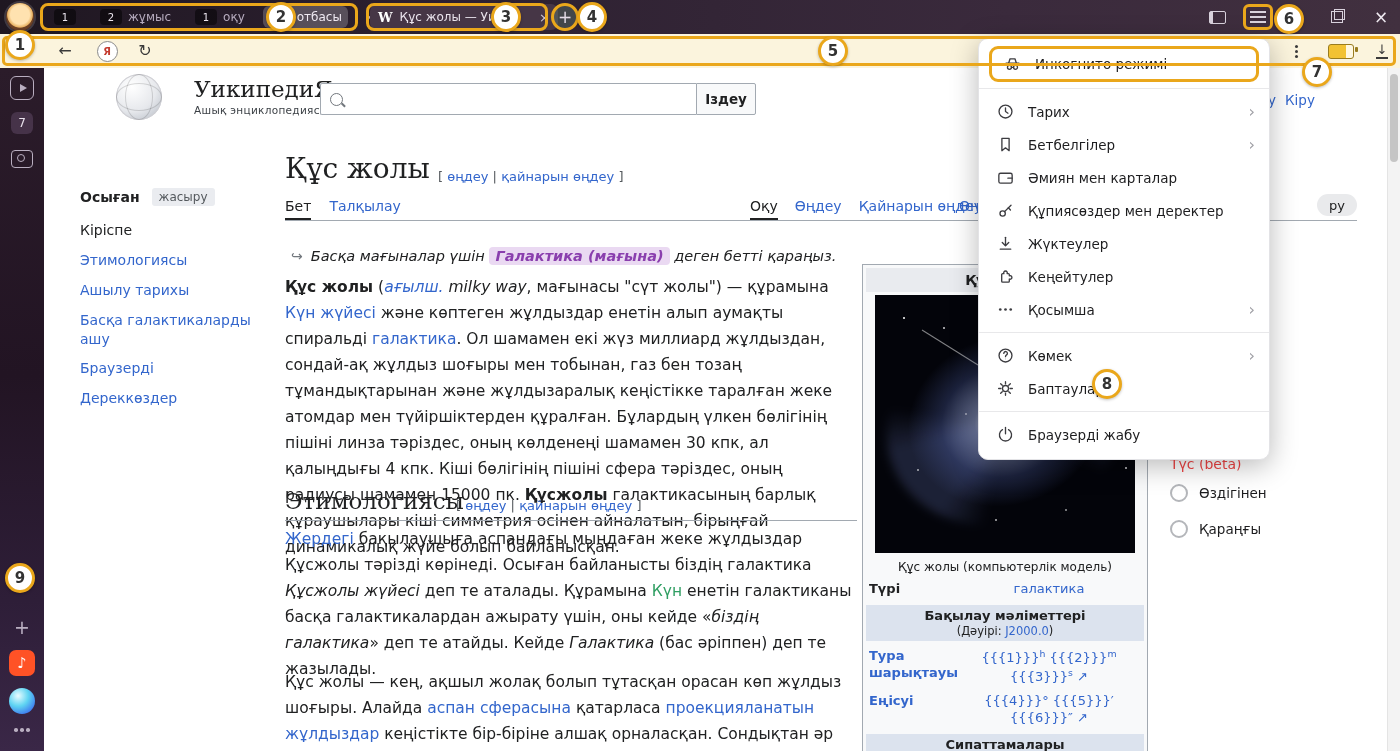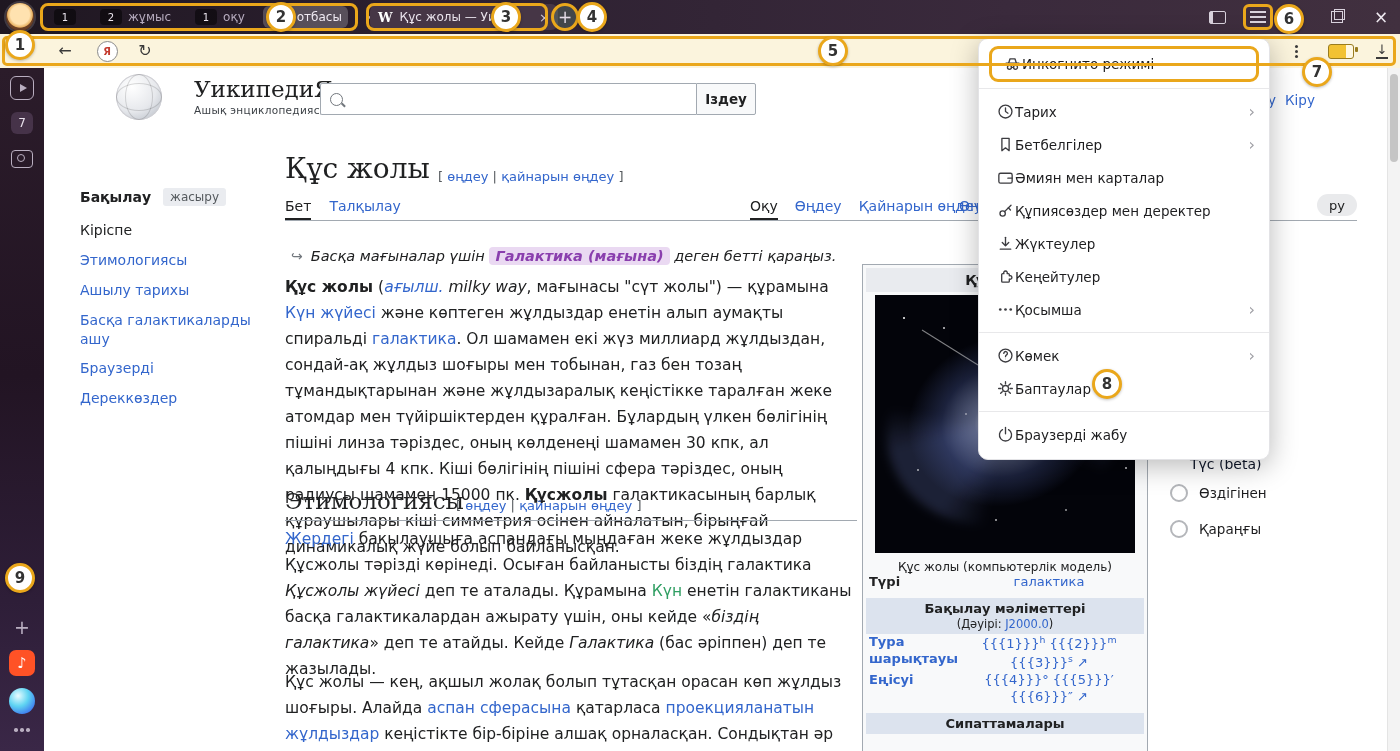--- a/index.html
+++ b/index.html
@@ -140,45 +140,45 @@
   .gal-core{position:absolute;left:12%;top:16%;width:76%;height:66%;border-radius:50%;
     background:radial-gradient(ellipse at 50% 50%,rgba(238,242,255,.95) 0 6%,rgba(172,187,240,.55) 22%,rgba(92,112,192,.28) 46%,transparent 70%);
     transform:rotate(-18deg);}
   .gal-stars{position:absolute;left:28px;top:22px;width:2px;height:2px;background:#fff;border-radius:50%;
     box-shadow:40px 10px 0 rgba(255,255,255,.8),92px 202px 0 rgba(255,255,255,.7),202px 62px 0 rgba(255,255,255,.75),
     162px 192px 0 rgba(255,255,255,.6),14px 152px 0 rgba(255,255,255,.65),222px 150px 0 rgba(255,255,255,.8),
     122px 14px 0 rgba(255,255,255,.6),62px 96px 0 rgba(255,255,255,.5),186px 106px 0 rgba(255,255,255,.55);}
   .gal-line1{position:absolute;left:16%;top:20%;width:66px;height:1px;background:rgba(255,255,255,.5);transform:rotate(32deg);}
   .gal-line2{position:absolute;right:12%;top:38%;width:56px;height:1px;background:rgba(255,255,255,.45);transform:rotate(-24deg);}
   .ib-caption{margin-top:7px;text-align:center;font-size:12px;}
-  .ib-row{display:flex;padding:0 3px;}
+  .ib-row{display:flex;margin-top:7px;padding:0 3px;}
   .ib-label{width:88px;font-weight:700;flex:none;line-height:1.3;}
   .ib-label.linkish{color:#3366cc;}
   .ib-val{flex:1;text-align:center;line-height:1.3;}
   .ib-sect{margin-top:7px;background:#dce3ee;text-align:center;padding:3px 2px;}
   .ib-sect .t1{font-weight:700;font-size:13px;}
   .ib-sect .t2{font-size:11.5px;margin-top:1px;}
 
   
   .cpanel{position:absolute;left:1126px;top:388px;width:230px;}
-  .cp-title{font-size:14px;color:#0f172a;margin-left:20px;}
+  .cp-title{font-size:14px;color:#ef4444;}
   .cp-opt{display:flex;align-items:center;gap:11px;height:30px;margin-top:6px;}
   .cp-opt:first-of-type{margin-top:16px;}
   .radio{width:18px;height:18px;border-radius:50%;border:2px solid #b4b6ba;box-sizing:border-box;background:#fff;flex:none;}
   .radio.checked{border:5.5px solid #1a73e8;}
   .cp-label{font-size:13.5px;color:#1d1d1f;}
 
   
   .scrollbar{position:absolute;right:0;top:68px;width:12px;height:683px;background:#f3f3f3;border-left:1px solid #e4e4e4;}
   .thumb{position:absolute;left:2px;top:6px;width:8px;height:88px;border-radius:4px;background:#c5c5c5;}
 
   
   .menu{position:absolute;left:978px;top:38px;width:290px;z-index:50;background:#fff;border-radius:10px;
     border:1px solid #e3e3e6;box-shadow:0 6px 28px rgba(0,0,0,.28);padding:4px 0 8px;}
-  .mi{height:33px;display:flex;align-items:center;padding:0 14px 0 16px;}
+  .mi{height:33px;display:flex;align-items:center;padding:0 14px 0 16px;gap:13px;}
   .mi.incognito{height:30px;margin:3px 10px 1px;border:3px solid #eaa71b;border-radius:9px;padding:0 10px;}
   .mic{width:20px;height:20px;color:#3c3c40;display:flex;align-items:center;justify-content:center;flex:none;}
   .mic svg{width:19px;height:19px;stroke:currentColor;fill:none;stroke-width:1.4;stroke-linecap:round;stroke-linejoin:round;}
   .mil{font-size:13.5px;color:#1d1d1f;flex:1;}
   .mch{color:#a0a0a6;font-size:16px;line-height:1;}
   .msep{height:1px;background:#e8e8ea;margin:6px 0;}
 
   
   .hl{position:absolute;border:3px solid #eaa71b;box-sizing:border-box;border-radius:8px;z-index:90;pointer-events:none;}
   .hl-groups{left:40px;top:3px;width:318px;height:28px;}
@@ -303,21 +303,21 @@
         <span class="ic-mag"></span>
       </div>
       <div class="searchbtn">Іздеу</div>
     </div>
     <span class="abs bluelink" style="left:1224px;top:24px;">у</span>
     <span class="abs bluelink" style="left:1241px;top:24px;">Кіру</span>
     <div class="abs" style="left:1288px;top:31px;"><span class="hdots-dark"></span></div>
 
     <div class="toc">
       <div class="toc-head">
-        <span class="toc-title">Бақылау</span>
+        <span class="toc-title">Осыған</span>
         <span class="toc-hide">жасыру</span>
       </div>
       <div class="toc-list">
         <span class="toc-item current">Кіріспе</span>
         <span class="toc-item">Этимологиясы</span>
         <span class="toc-item">Ашылу тарихы</span>
         <span class="toc-item">Басқа галактикаларды ашу</span>
         <span class="toc-item">Браузерді</span>
         <span class="toc-item">Дереккөздер</span>
       </div>

